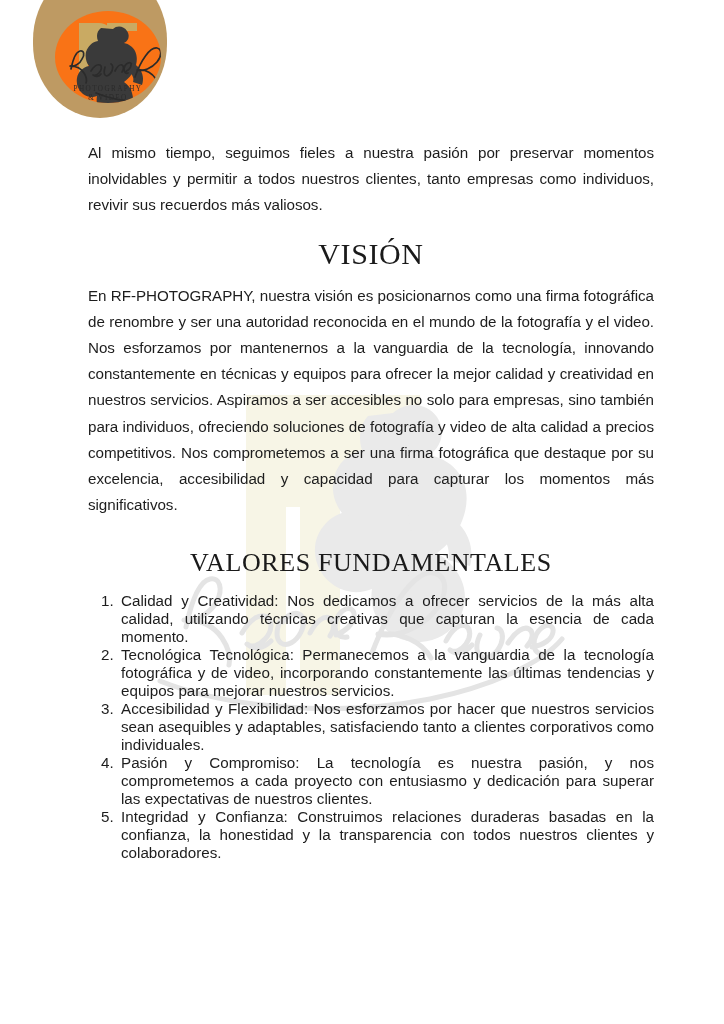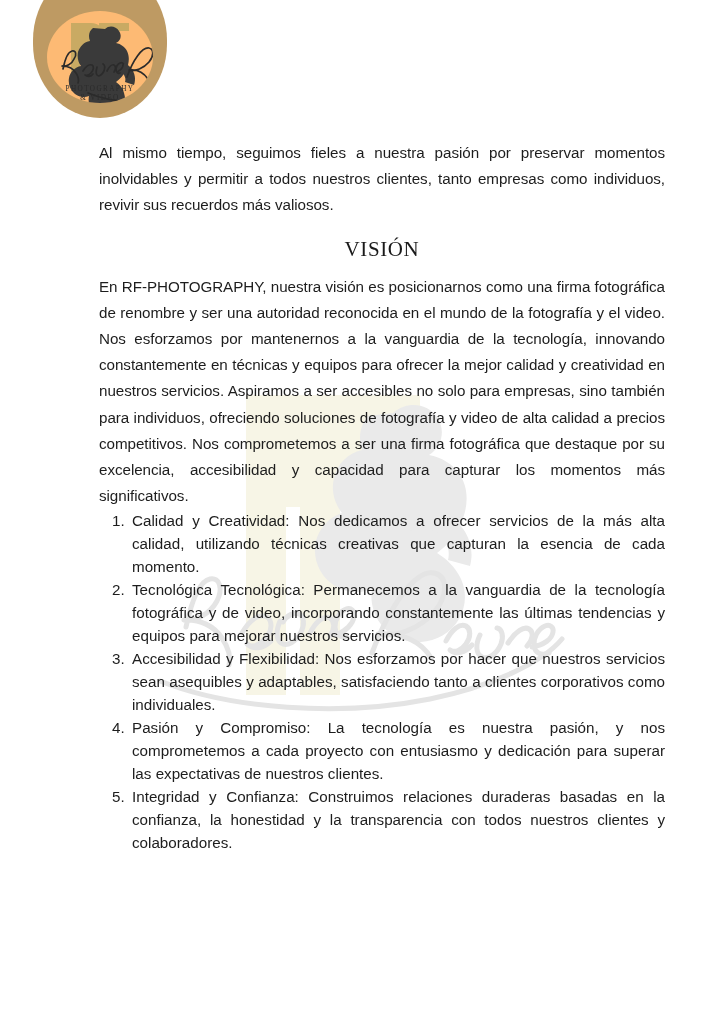--- a/index.html
+++ b/index.html
@@ -35,26 +35,26 @@
     z-index: 5;
   }
   .logo-arch {
     position: absolute;
     inset: 0;
     background: #be9a63;
     border-radius: 67px / 74px;
   }
   .logo-disc {
     position: absolute;
-    left: 14px;
+    left: 22px;
     top: 45px;
     width: 106px;
     height: 92px;
     border-radius: 50%;
-    background: #fdba74;
+    background: #f97316;
     overflow: hidden;
   }
   .logo-svg {
     position: absolute;
     left: 0;
     top: 0;
     width: 106px;
     height: 92px;
     display: block;
   }
@@ -71,56 +71,55 @@
   }
   .watermark svg { display: block; width: 100%; height: 100%; }
 
   
   .content {
     position: absolute;
     left: 88px;
     top: 140px;
     width: 566px;
     z-index: 2;
-    margin-left: 11px;
   }
 
   p.body-text {
     margin: 0 0 0 0;
     font-size: 15.2px;
     line-height: 26.2px;
     text-align: justify;
     text-justify: inter-word;
     color: #1d1d1d;
     letter-spacing: -0.05px;
   }
 
   h2.section-heading {
     margin: 18px 0 12px 0;
     text-align: center;
     font-family: "Liberation Serif", serif;
     font-weight: 400;
-    font-size: 21px;
+    font-size: 30px;
     letter-spacing: 0.6px;
     color: #1a1a1a;
   }
   h2.values-heading {
     margin: 30px 0 14px 0;
     font-size: 26px;
   }
 
   ol.values-list {
     margin: 0;
     padding: 0 0 0 30px;
     list-style-position: outside;
     list-style-type: decimal;
   }
   ol.values-list li {
     font-size: 15.2px;
-    line-height: 23px;
+    line-height: 18px;
     text-align: justify;
     text-justify: inter-word;
     color: #1d1d1d;
     padding-left: 3px;
     margin-bottom: 0px;
   }
   ol.values-list li::marker {
     font-size: 15.2px;
   }
 </style>
@@ -212,20 +211,21 @@
   </div>
 
   <div class="content">
 
     <p class="body-text">Al mismo tiempo, seguimos fieles a nuestra pasión por preservar momentos inolvidables y permitir a todos nuestros clientes, tanto empresas como individuos, revivir sus recuerdos más valiosos.</p>
 
     <h2 class="section-heading">VISIÓN</h2>
 
     <p class="body-text">En RF-PHOTOGRAPHY, nuestra visión es posicionarnos como una firma fotográfica de renombre y ser una autoridad reconocida en el mundo de la fotografía y el video. Nos esforzamos por mantenernos a la vanguardia de la tecnología, innovando constantemente en técnicas y equipos para ofrecer la mejor calidad y creatividad en nuestros servicios. Aspiramos a ser accesibles no solo para empresas, sino también para individuos, ofreciendo soluciones de fotografía y video de alta calidad a precios competitivos. Nos comprometemos a ser una firma fotográfica que destaque por su excelencia, accesibilidad y capacidad para capturar los momentos más significativos.</p>
 
+    <h2 class="section-heading values-heading">VALORES FUNDAMENTALES</h2>
 
     <ol class="values-list">
       <li>Calidad y Creatividad: Nos dedicamos a ofrecer servicios de la más alta calidad, utilizando técnicas creativas que capturan la esencia de cada momento.</li>
       <li>Tecnológica Tecnológica: Permanecemos a la vanguardia de la tecnología fotográfica y de video, incorporando constantemente las últimas tendencias y equipos para mejorar nuestros servicios.</li>
       <li>Accesibilidad y Flexibilidad: Nos esforzamos por hacer que nuestros servicios sean asequibles y adaptables, satisfaciendo tanto a clientes corporativos como individuales.</li>
       <li>Pasión y Compromiso: La tecnología es nuestra pasión, y nos comprometemos a cada proyecto con entusiasmo y dedicación para superar las expectativas de nuestros clientes.</li>
       <li>Integridad y Confianza: Construimos relaciones duraderas basadas en la confianza, la honestidad y la transparencia con todos nuestros clientes y colaboradores.</li>
     </ol>
 
   </div>

